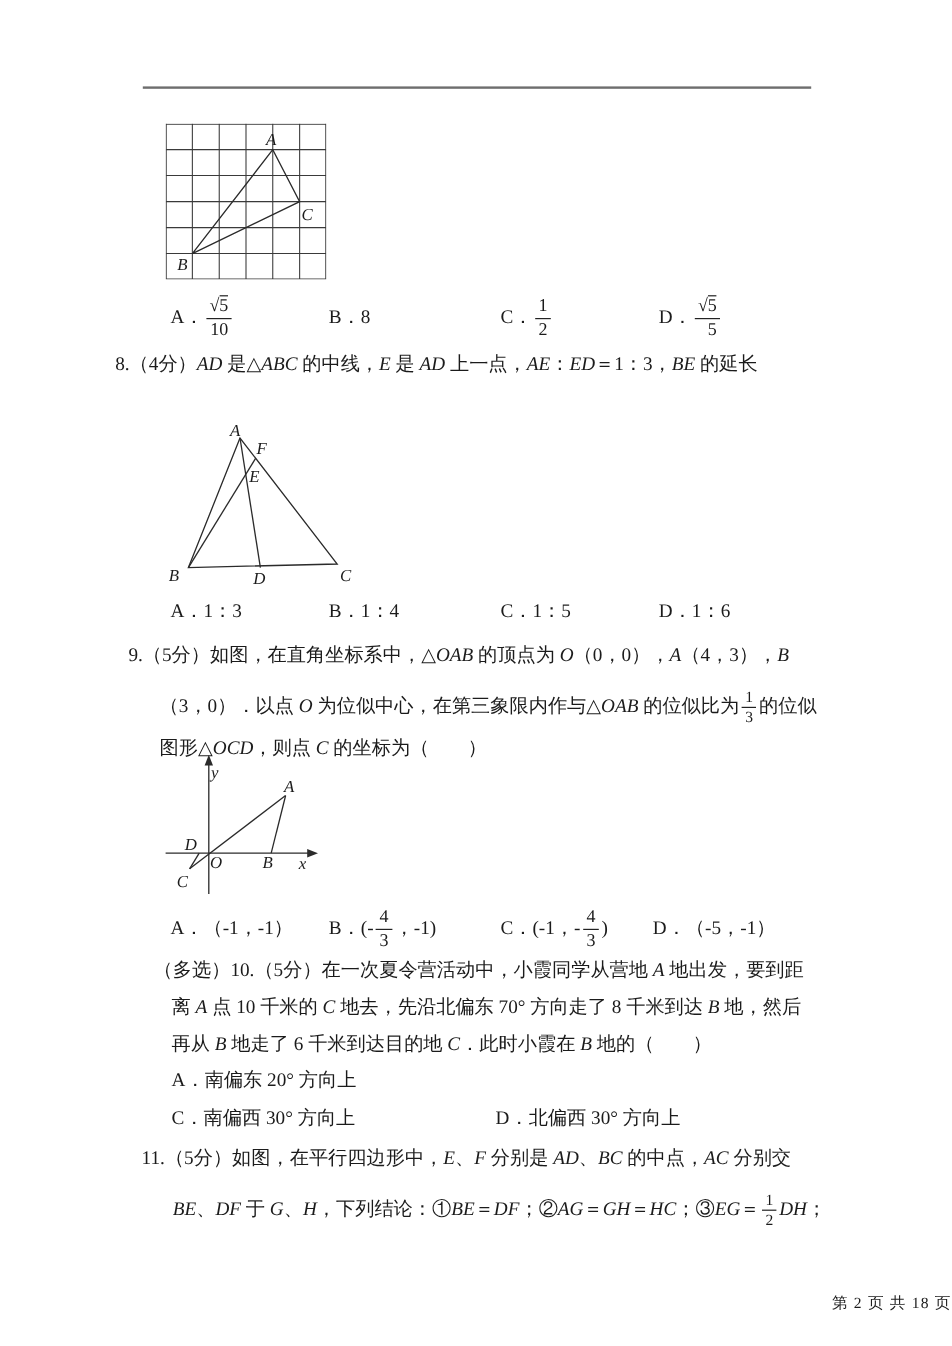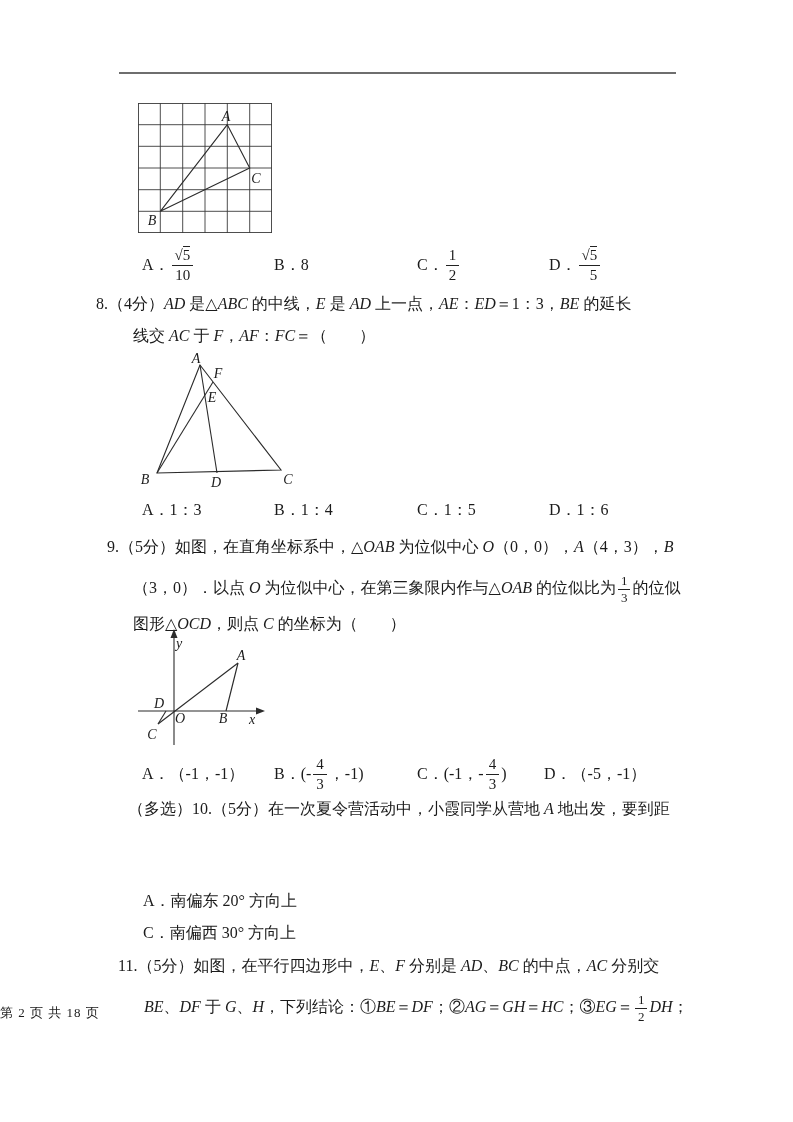--- a/index.html
+++ b/index.html
@@ -14,21 +14,21 @@
   .frac .num{text-align:center;padding:0 3px;}
   .frac .den{text-align:right;border-top:1.2px solid #222;padding:0 3px;}
   .frac.small{font-size:13px;line-height:16px;}
   .frac-pre{display:inline-block;}
   .vinc{border-top:1px solid #222;}
   .fig{position:absolute;}
   .fig path,.fig line{stroke:#2b2b2b;stroke-width:1.1;fill:none;}
   .fig .grid{stroke:#3a3a3a;stroke-width:0.9;}
   .fig polygon{fill:#2b2b2b;stroke:none;}
   .flabel{font:italic 14px "Liberation Serif","DejaVu Serif",serif;fill:#1b1b1b;}
-  .footer{position:absolute;left:0;top:1004px;width:793px;text-align:left;
+  .footer{position:absolute;left:0;top:1077px;width:793px;text-align:right;
           font-size:13px;letter-spacing:1px;}
 </style>
 </head>
 <body>
 
 <div class="page">
 
   <div class="rule"></div>
 
   <svg class="fig" style="left:138px;top:103px" width="134" height="130" viewBox="0 0 134 130">
@@ -58,21 +58,20 @@
     </div>
   <div class="opt" style="left:549px;top:242px;height:46px">
       <span>D．</span>
       <span class="frac">
         <span class="num"><span>√</span><span class="vinc">5</span></span>
         <span class="den">5</span>
       </span>
     </div>
 
   <div class="line" style="left:96px;top:292px"><span>8.（4分）</span><span class="var">AD</span><span> 是△</span><span class="var">ABC</span><span> 的中线，</span><span class="var">E</span><span> 是 </span><span class="var">AD</span><span> 上一点，</span><span class="var">AE</span><span>：</span><span class="var">ED</span><span>＝1：3，</span><span class="var">BE</span><span> 的延长</span></div>
-  <div class="line" style="left:133px;top:324px"><span>线交 </span><span class="var">AC</span><span> 于 </span><span class="var">F</span><span>，</span><span class="var">AF</span><span>：</span><span class="var">FC</span><span>＝（　　）</span></div>
 
   <svg class="fig" style="left:140px;top:352px" width="160" height="142" viewBox="0 0 160 142">
     <path d="M60,13 L17,121 L141,118 Z"></path>
     <path d="M60,13 L77,121"></path>
     <path d="M17,121 L73,30"></path>
     <text class="flabel" x="56" y="11" text-anchor="middle">A</text>
     <text class="flabel" x="78" y="26" text-anchor="middle">F</text>
     <text class="flabel" x="72" y="50" text-anchor="middle">E</text>
     <text class="flabel" x="5" y="132" text-anchor="middle">B</text>
     <text class="flabel" x="76" y="135" text-anchor="middle">D</text>
@@ -85,21 +84,21 @@
   <div class="opt" style="left:274px;top:498px">
       <span>B．1：4</span>
     </div>
   <div class="opt" style="left:417px;top:498px">
       <span>C．1：5</span>
     </div>
   <div class="opt" style="left:549px;top:498px">
       <span>D．1：6</span>
     </div>
 
-  <div class="line" style="left:107px;top:535px"><span>9.（5分）如图，在直角坐标系中，△</span><span class="var">OAB</span><span> 为位似中心 </span><span class="var">O</span><span>（0，0），</span><span class="var">A</span><span>（4，3），</span><span class="var">B</span></div>
+  <div class="line" style="left:107px;top:535px"><span>9.（5分）如图，在直角坐标系中，△</span><span class="var">OAB</span><span> 的顶点为 </span><span class="var">O</span><span>（0，0），</span><span class="var">A</span><span>（4，3），</span><span class="var">B</span></div>
   <div class="line" style="left:133px;top:573px"><span>（3，0）．以点 </span><span class="var">O</span><span> 为位似中心，在第三象限内作与△</span><span class="var">OAB</span><span> 的位似比为</span><span class="frac small">
         <span class="num">1</span>
         <span class="den">3</span>
       </span><span>的位似</span></div>
   <div class="line" style="left:133px;top:612px"><span>图形△</span><span class="var">OCD</span><span>，则点 </span><span class="var">C</span><span> 的坐标为（　　）</span></div>
 
   <svg class="fig" style="left:135px;top:628px" width="135" height="122" viewBox="0 0 135 122">
     <path d="M39,8 L39,117"></path>
     <polygon points="39,1 35.5,10 42.5,10"></polygon>
     <path d="M3,83 L123,83"></path>
@@ -135,26 +134,31 @@
         <span class="num">4</span>
         <span class="den">3</span>
       </span>
       <span>)</span>
     </div>
   <div class="opt" style="left:544px;top:752px;height:44px">
       <span>D．（-5，-1）</span>
     </div>
 
   <div class="line" style="left:128px;top:797px"><span>（多选）10.（5分）在一次夏令营活动中，小霞同学从营地 </span><span class="var">A</span><span> 地出发，要到距</span></div>
+  <div class="line" style="left:143px;top:828px"><span>离 </span><span class="var">A</span><span> 点 10 千米的 </span><span class="var">C</span><span> 地去，先沿北偏东 70° 方向走了 8 千米到达 </span><span class="var">B</span><span> 地，然后</span></div>
+  <div class="line" style="left:143px;top:859px"><span>再从 </span><span class="var">B</span><span> 地走了 6 千米到达目的地 </span><span class="var">C</span><span>．此时小霞在 </span><span class="var">B</span><span> 地的（　　）</span></div>
 
   <div class="opt" style="left:143px;top:889px">
       <span>A．南偏东 20° 方向上</span>
     </div>
   <div class="opt" style="left:143px;top:921px">
       <span>C．南偏西 30° 方向上</span>
+    </div>
+  <div class="opt" style="left:413px;top:921px">
+      <span>D．北偏西 30° 方向上</span>
     </div>
 
   <div class="line" style="left:118px;top:954px"><span>11.（5分）如图，在平行四边形中，</span><span class="var">E</span><span>、</span><span class="var">F</span><span> 分别是 </span><span class="var">AD</span><span>、</span><span class="var">BC</span><span> 的中点，</span><span class="var">AC</span><span> 分别交</span></div>
   <div class="line" style="left:144px;top:992px"><span class="var">BE</span><span>、</span><span class="var">DF</span><span> 于 </span><span class="var">G</span><span>、</span><span class="var">H</span><span>，下列结论：①</span><span class="var">BE</span><span>＝</span><span class="var">DF</span><span>；②</span><span class="var">AG</span><span>＝</span><span class="var">GH</span><span>＝</span><span class="var">HC</span><span>；③</span><span class="var">EG</span><span>＝</span><span class="frac small">
         <span class="num">1</span>
         <span class="den">2</span>
       </span><span class="var">DH</span><span>；</span></div>
 
   <div class="footer">第 2 页 共 18 页</div>
 

